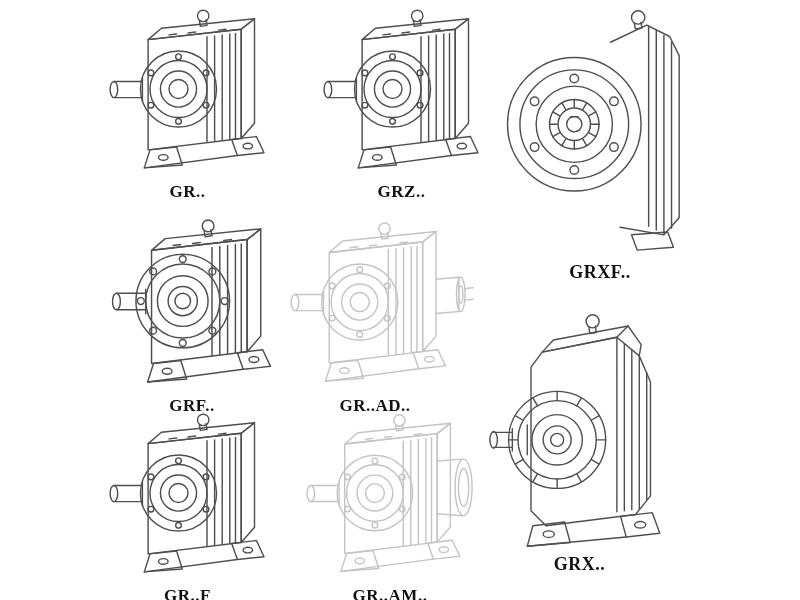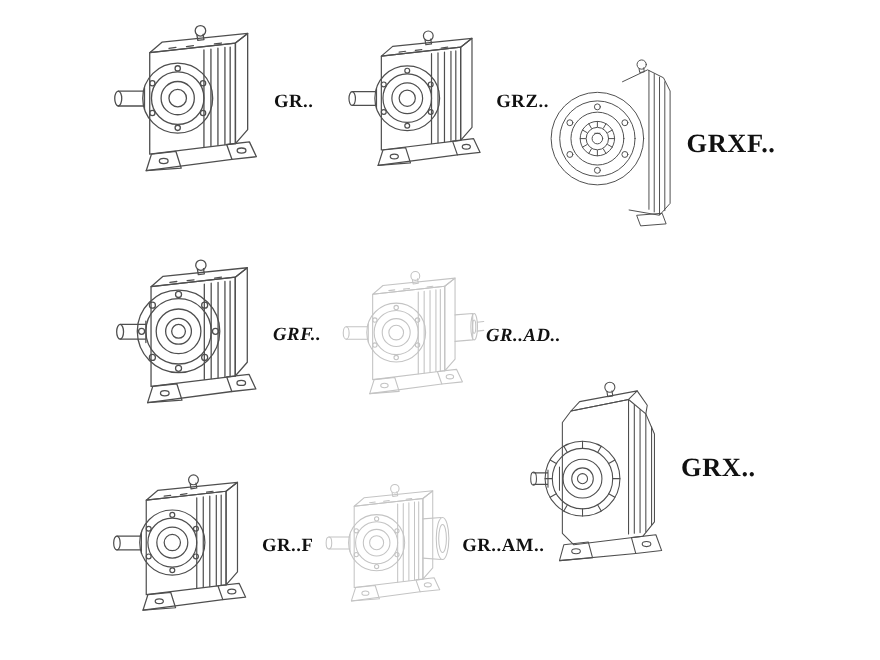--- a/index.html
+++ b/index.html
@@ -1,34 +1,34 @@
 <!DOCTYPE html>
 <html><head>
 <meta charset="utf-8">
 <style>
   html,body{margin:0;padding:0;}
   body{
     width:800px;height:600px;position:relative;overflow:hidden;
     background:#ffffff;
     font-family:"Liberation Serif", serif;
   }
-  .cell{position:absolute;display:flex;flex-direction:row;align-items:center;justify-content:center;}
+  .cell{position:absolute;display:flex;flex-direction:column;align-items:center;justify-content:center;}
   .drawing{display:block;}
   .solid{color:#4f4f4f;}
   .ghost{color:#c4c4c4;}
   .fig-label{
     font-weight:bold;
     font-size:17px;
     color:#111111;
     letter-spacing:0.5px;
     margin-top:4px;
     text-align:center;
     font-family:"Liberation Serif", serif;
   }
-  .fig-label.big{font-size:24px;}
+  .fig-label.big{font-size:18px;}
   .defs-holder{position:absolute;width:0;height:0;overflow:hidden;}
   svg .ln{fill:none;stroke:currentColor;stroke-width:1.5;stroke-linejoin:round;stroke-linecap:round;}
 </style>
 </head>
 <body>
 
 <svg class="defs-holder" aria-hidden="true">
   <defs>
 
     <g id="gb-body" class="ln">
@@ -152,29 +152,29 @@
   <div class="fig-label">GRZ..</div>
 </div>
 
 <div class="cell" style="left:495px;top:0px;width:210px;">
   <svg class="drawing solid" width="205" height="258" viewBox="0 0 215 270">
     <use href="#gb-xf"></use>
   </svg>
   <div class="fig-label big">GRXF..</div>
 </div>
 
-<div class="cell" style="left:92px;top:212px;width:200px;font-style:italic;">
+<div class="cell" style="left:92px;top:212px;width:200px;">
   <svg class="drawing solid" width="195" height="180" viewBox="0 0 200 178">
     <use href="#gb-body"></use>
       <use href="#gb-flangedisc"></use>
   </svg>
   <div class="fig-label">GRF..</div>
 </div>
 
-<div class="cell" style="left:300px;top:214px;width:210px;font-style:italic;">
+<div class="cell" style="left:270px;top:214px;width:210px;">
   <svg class="drawing ghost" width="202" height="178" viewBox="0 0 212 178">
     <use href="#gb-body"></use>
       <use href="#gb-boss"></use>
       <use href="#gb-adapter"></use>
   </svg>
   <div class="fig-label">GR..AD..</div>
 </div>
 
 <div class="cell" style="left:472px;top:298px;width:215px;">
   <svg class="drawing solid" width="210" height="252" viewBox="0 0 225 270">

